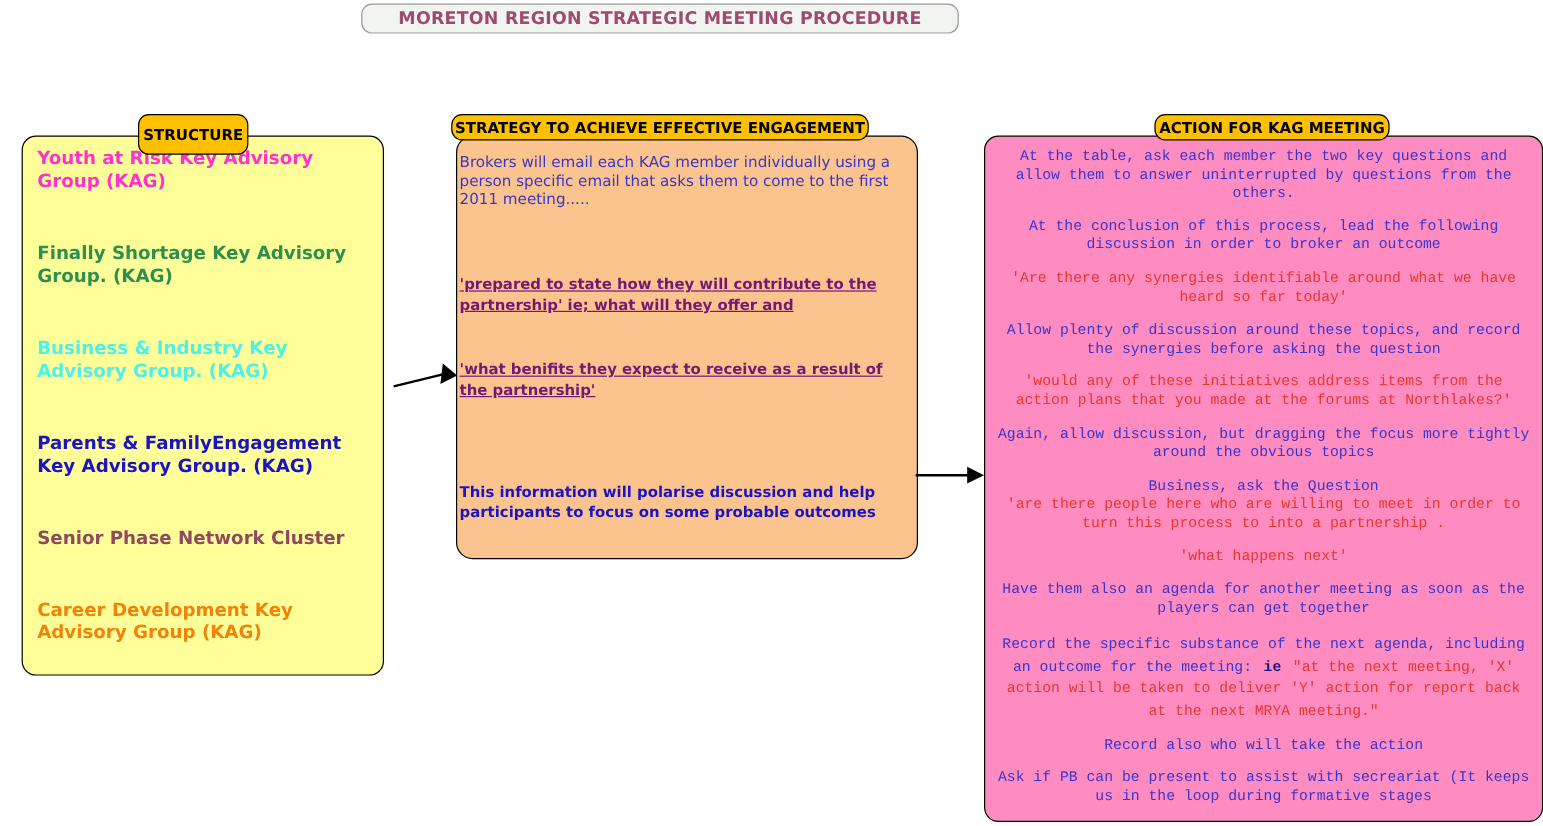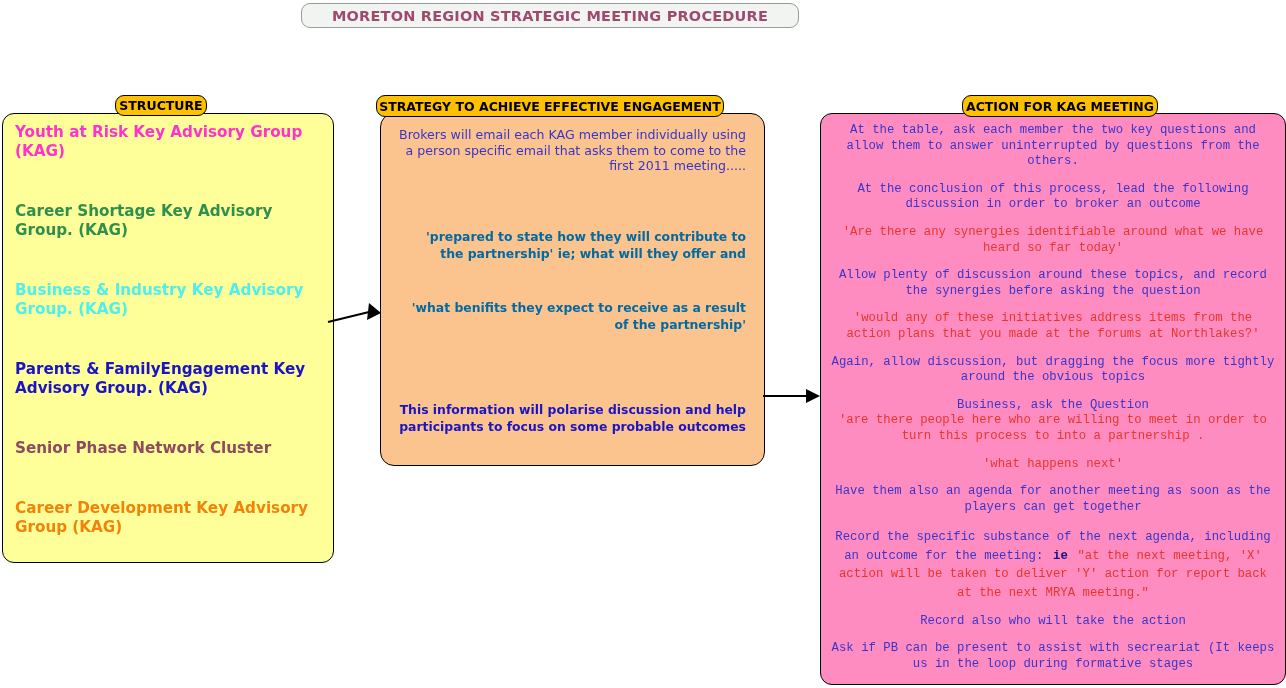--- a/index.html
+++ b/index.html
@@ -58,23 +58,23 @@
 
   
   .panel {
     position: absolute;
     border: 1.8px solid #000000;
     border-radius: 14px;
     box-sizing: border-box;
     overflow: hidden;
   }
   #panel-structure {
-    left: 2px;
+    left: 18px;
     top: 113px;
-    width: 332px;
+    width: 302px;
     height: 450px;
     background: #ffff99;
     border-radius: 12px;
   }
   #panel-strategy {
     left: 380px;
     top: 113px;
     width: 385px;
     height: 353px;
     background: #fbc38d;
@@ -98,34 +98,35 @@
     line-height: 19px;
     margin-bottom: 41px;
   }
   .struct-item:last-child { margin-bottom: 0; }
 
   
   .strategy-block {
     position: absolute;
     left: 0;
     width: 100%;
-    text-align: right;
-    box-sizing: border-box;
-    padding: 0 18px;
+    text-align: left;
+    box-sizing: border-box;
+    padding: 0 2px;
   }
   .s-blue-plain {
     color: #3a35c9;
     font-size: 12.6px;
     line-height: 15.5px;
   }
   .s-red-bold {
-    color: #0369a1;
+    color: #701a75;
     font-size: 12.4px;
     font-weight: bold;
     line-height: 17px;
+    text-decoration: underline;
   }
   .s-blue-bold {
     color: #1a14c4;
     font-size: 12.4px;
     font-weight: bold;
     line-height: 17px;
   }
 
   
   #action-list {
@@ -161,28 +162,28 @@
   #arrow-1 { left: 327px; top: 300px; }
   #arrow-2 { left: 763px; top: 386px; }
 </style>
 </head>
 <body>
 
 <div id="title-box">
   <span class="title-text">MORETON REGION STRATEGIC MEETING PROCEDURE</span>
 </div>
 
-<div class="badge" id="badge-structure" style="left:115px; top:95px; width:92px; height:21px;">
+<div class="badge" id="badge-structure" style="left:115px; top:95px; width:92px; height:34px;">
   <span>STRUCTURE</span>
 </div>
 
 <div class="panel" id="panel-structure">
   <div id="structure-list">
     <div class="struct-item" style="color:#ff33cc">Youth at Risk Key Advisory Group (KAG)</div>
-    <div class="struct-item" style="color:#2f8f4f">Career Shortage Key Advisory Group. (KAG)</div>
+    <div class="struct-item" style="color:#2f8f4f">Finally Shortage Key Advisory Group. (KAG)</div>
     <div class="struct-item" style="color:#4ff0ec">Business &amp; Industry Key Advisory Group. (KAG)</div>
     <div class="struct-item" style="color:#1a14c4">Parents &amp; FamilyEngagement Key Advisory Group. (KAG)</div>
     <div class="struct-item" style="color:#8e4a5e">Senior Phase Network Cluster</div>
     <div class="struct-item" style="color:#f2820a">Career Development Key Advisory Group (KAG)</div>
   </div>
 </div>
 
 <svg class="arrow-svg" id="arrow-1" width="56" height="30" viewBox="0 0 56 30">
   <line x1="1" y1="22" x2="42" y2="12" stroke="#000" stroke-width="2"></line>
   <polygon points="42,3 54,13 40,20" fill="#000"></polygon>

